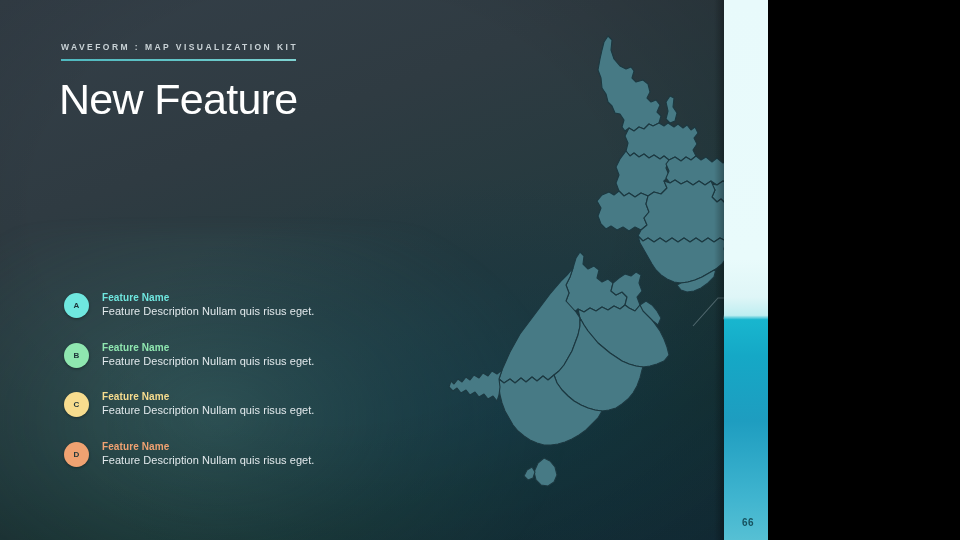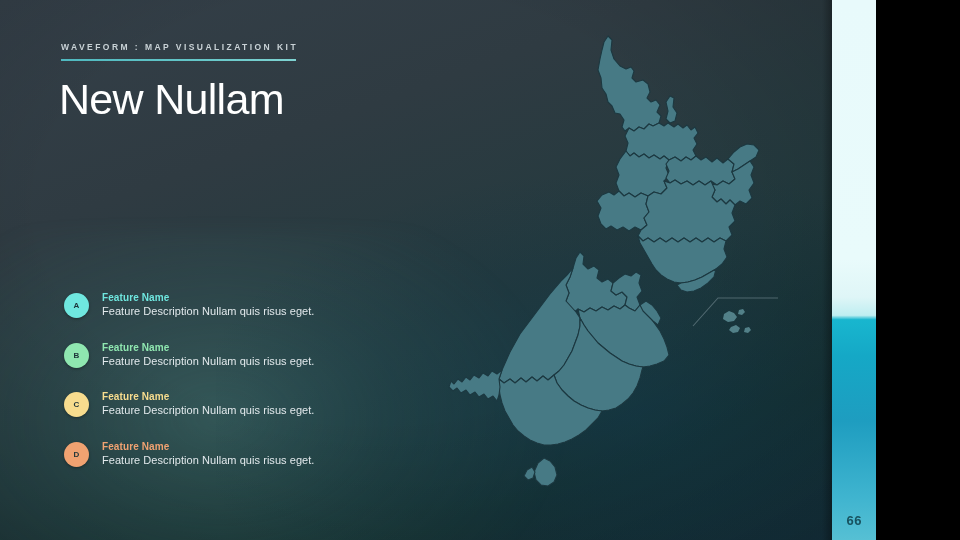--- a/index.html
+++ b/index.html
@@ -1,20 +1,20 @@
 <!DOCTYPE html>
 <html><head>
 <meta charset="utf-8">
 <style>
   * { margin:0; padding:0; box-sizing:border-box; }
   html,body { width:960px; height:540px; overflow:hidden; background:#000; }
 
   .slide{
     position:relative;
-    width:876px; height:540px;
+    width:768px; height:540px;
     font-family:"Liberation Sans", sans-serif;
     background:#4c1d95;
     overflow:hidden;
   }
 
   
   .bg-base{
     position:absolute; inset:0;
     background:linear-gradient(160deg,#343f48 0%,#2f3b42 28%,#223a3e 58%,#173433 80%,#163340 100%);
   }
@@ -47,21 +47,21 @@
       #1e9dc0 78%,
       #3fb4cf 92%,
       #56c0d4 100%);
   }
   .edge-band-shadow{
     position:absolute; top:0; right:44px; width:10px; height:540px;
     background:linear-gradient(90deg, rgba(0,0,0,0) 0%, rgba(0,0,0,0.30) 100%);
   }
   .page-number{
     position:absolute; right:14px; bottom:12px;
-    font-size:13px; font-weight:700; letter-spacing:0.5px;
+    font-size:10px; font-weight:700; letter-spacing:0.5px;
     color:#17525f;
   }
 
   
   .content{ position:absolute; left:61px; top:0; width:330px; height:540px; }
 
   .kicker{
     position:absolute; top:42px; left:0;
     font-size:8.5px; font-weight:700;
     letter-spacing:2.45px;
@@ -204,21 +204,21 @@
         <path class="inset-isle" d="M347,302 L351,301 L353,304 L350,307 L346,306 Z"></path>
       </g>
     </svg>
   </div>
 
   <div class="content">
 
     <div class="kicker">WAVEFORM : MAP VISUALIZATION KIT</div>
     <div class="kicker-rule"></div>
 
-    <h1 class="title">New Nullam</h1>
+    <h1 class="title">New Feature</h1>
 
 
     <div class="features">
 
       <div class="feature">
         <div class="feature-badge" style="background: rgb(111, 231, 223);">A</div>
         <div class="feature-text">
           <div class="feature-title" style="color: rgb(111, 231, 223);">Feature Name</div>
           <div class="feature-desc">Feature Description Nullam quis risus eget.</div>
         </div>

